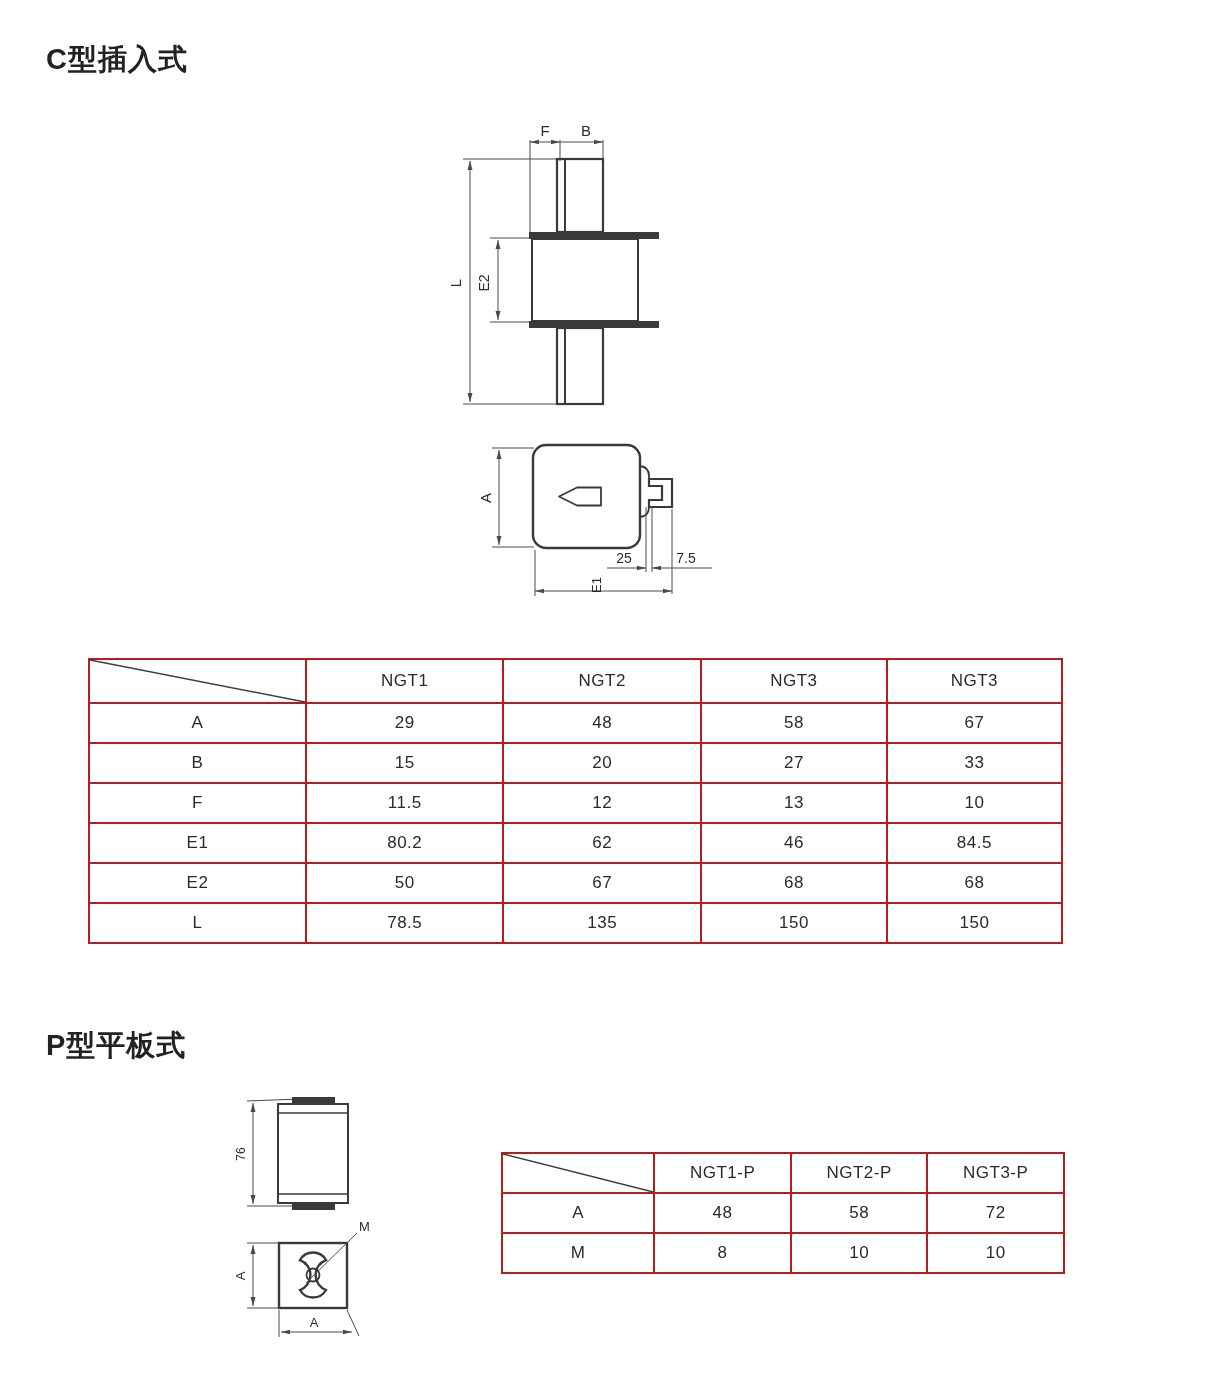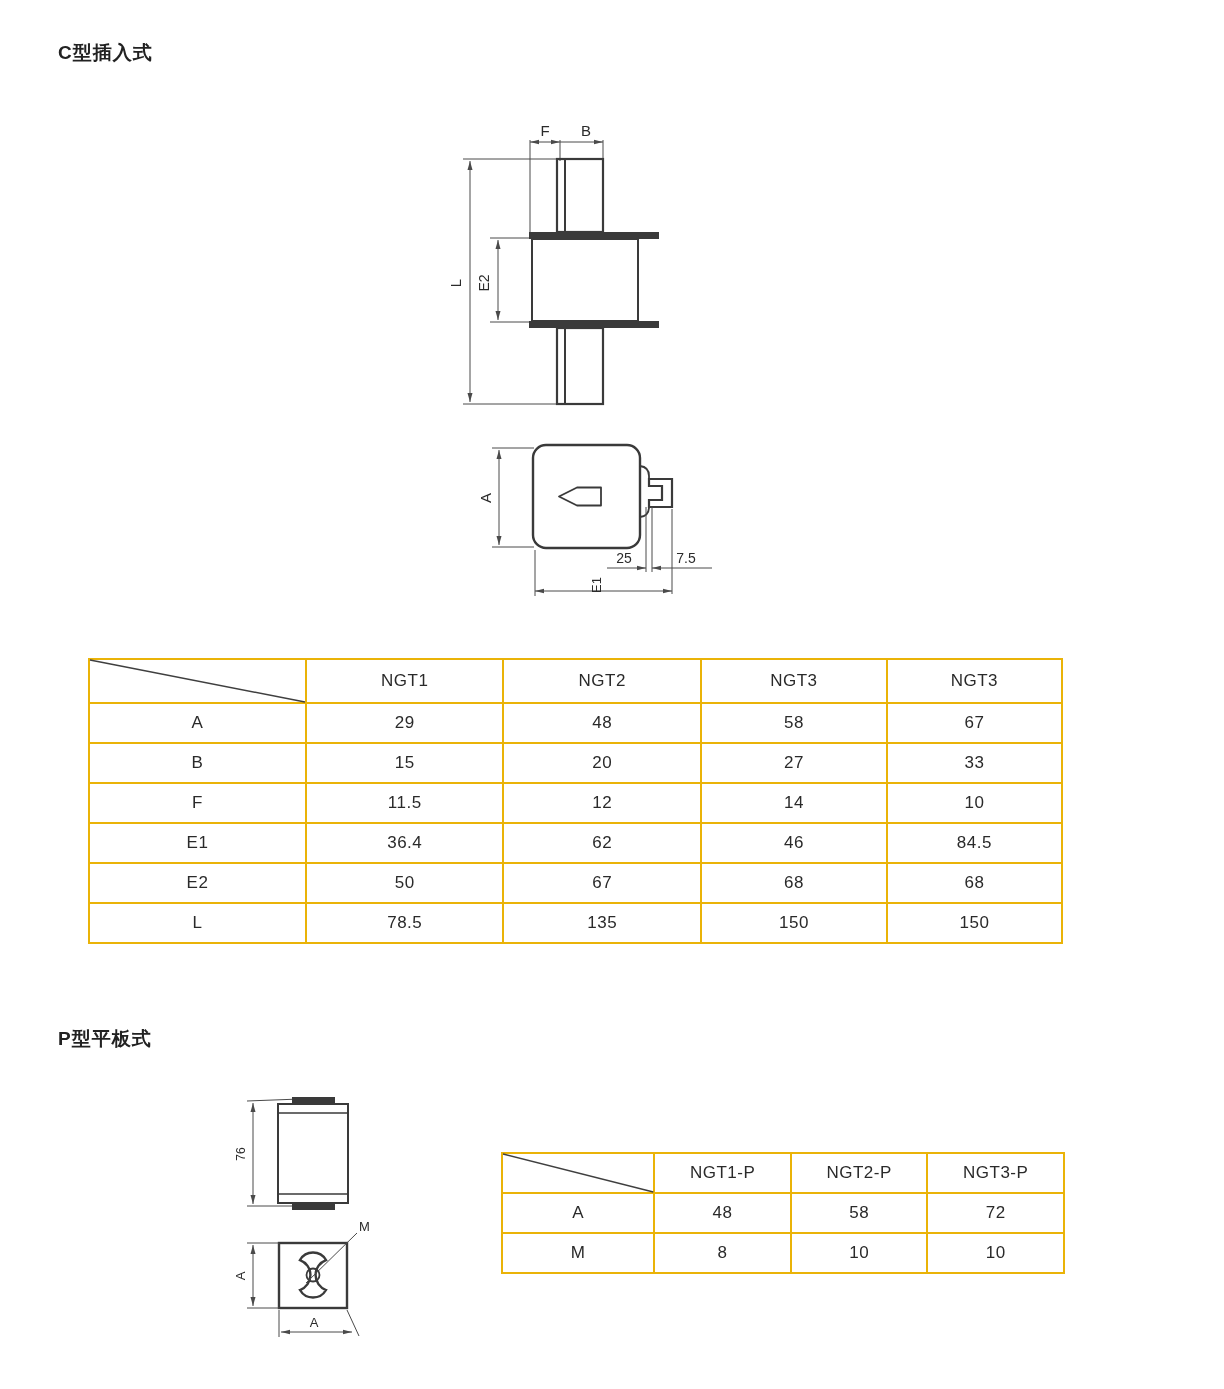--- a/index.html
+++ b/index.html
@@ -1,34 +1,34 @@
 <!DOCTYPE html>
 <html><head>
 <meta charset="utf-8">
 <style>
   html,body{margin:0;padding:0;background:#fff;}
   .page{
     position:relative;width:1224px;height:1389px;background:#ffffff;
     font-family:"Liberation Sans","DejaVu Sans",sans-serif;color:#2b2b2b;overflow:hidden;
   }
   .section-title{
-    position:absolute;left:58px;font-size:19px;font-weight:600;
+    position:absolute;left:46px;font-size:29px;font-weight:600;
     letter-spacing:1px;color:#222;
   }
   #title-c{top:40px;}
   #title-p{top:1026px;}
   svg{position:absolute;overflow:visible;}
   svg text{fill:#2b2b2b;font-family:"Liberation Sans","DejaVu Sans",sans-serif;}
   .draw{stroke:#3a3a3a;fill:none;}
   .dim{stroke:#4a4a4a;stroke-width:1;fill:none;}
   .ah{fill:#4a4a4a;stroke:none;}
   .solid{fill:#3a3a3a;stroke:none;}
   table{border-collapse:collapse;position:absolute;table-layout:fixed;background:#fff;}
   td{
-    border:2px solid #eab308;text-align:center;vertical-align:middle;
+    border:2px solid #b91c1c;text-align:center;vertical-align:middle;
     font-size:17px;color:#2a2a2a;padding:0;letter-spacing:0.5px;
   }
   #table-c{left:88px;top:658px;width:975px;}
   #table-c td{height:38px;}
   #table-c tr:first-child td{height:42px;}
   #table-p{left:501px;top:1152px;width:564px;padding-left:8px;}
   #table-p td{height:38px;}
   td.diag{position:relative;padding:0;}
   td.diag svg{position:absolute;left:0;top:0;width:100%;height:100%;}
 </style>
@@ -138,26 +138,26 @@
       <td>B</td>
       <td>15</td>
       <td>20</td>
       <td>27</td>
       <td>33</td>
     </tr>
     <tr>
       <td>F</td>
       <td>11.5</td>
       <td>12</td>
-      <td>14</td>
+      <td>13</td>
       <td>10</td>
     </tr>
     <tr>
       <td>E1</td>
-      <td>36.4</td>
+      <td>80.2</td>
       <td>62</td>
       <td>46</td>
       <td>84.5</td>
     </tr>
     <tr>
       <td>E2</td>
       <td>50</td>
       <td>67</td>
       <td>68</td>
       <td>68</td>

